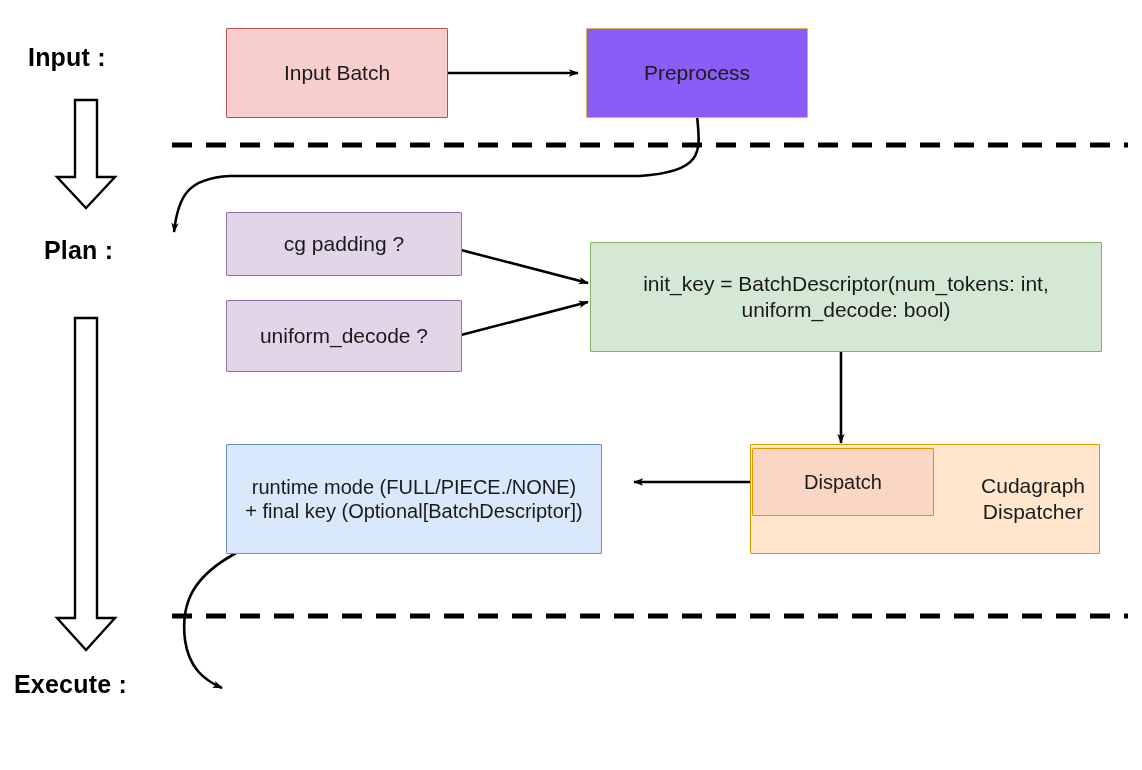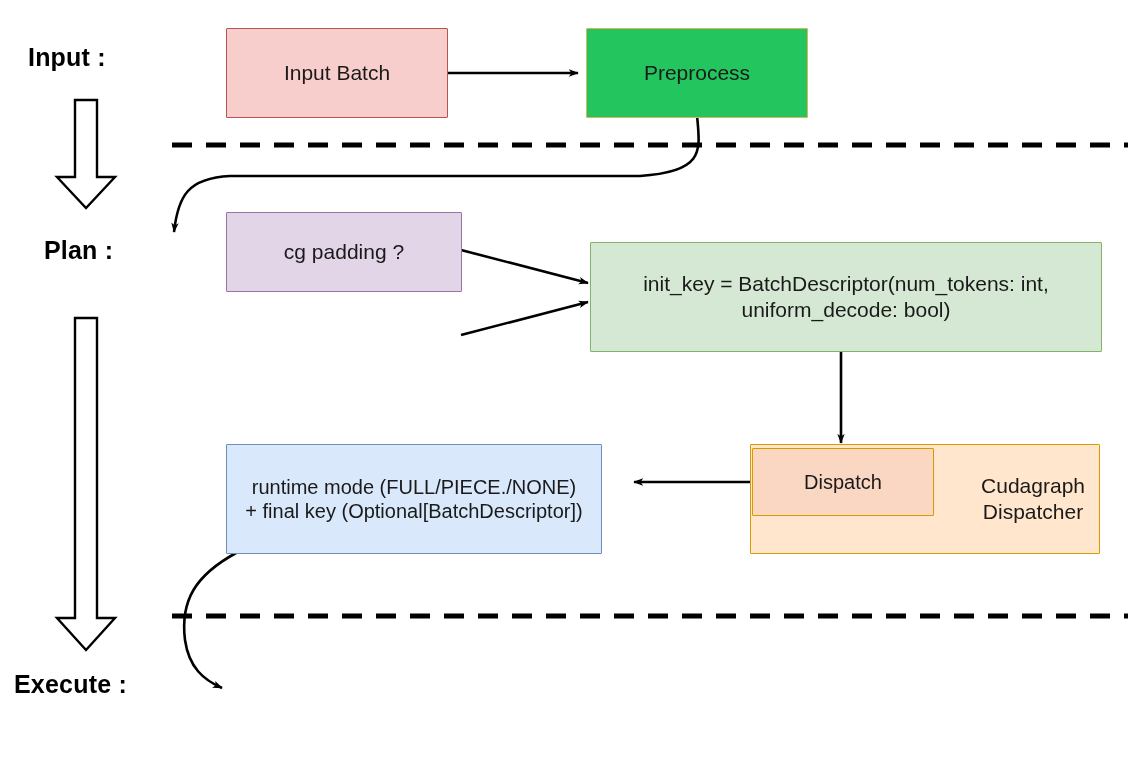--- a/index.html
+++ b/index.html
@@ -31,21 +31,21 @@
     text-align:center;
     border-radius:1px;
     border:1.6px solid #000;
     font-size:21px;
     line-height:1.22;
     color:#1a1a1a;
     padding:2px 8px;
     white-space:pre-line;
   }
   .node.pink   {background:#f8cecc;border-color:#b85450;}
-  .node.yellow {background:#22c55e;border-color:#d6b656;}
+  .node.yellow {background:#8b5cf6;border-color:#d6b656;}
   .node.purple {background:#e1d5e7;border-color:#9673a6;}
   .node.green  {background:#d5e8d4;border-color:#82b366;}
   .node.blue   {background:#dae8fc;border-color:#6c8ebf;}
   .node.orange-outer{background:#ffe6cc;border-color:#d79b00;}
   .node.orange-inner{background:#fad7c3;border-color:#d79b00;}
 
   .node.code{
     font-family:"Liberation Mono","DejaVu Sans Mono",monospace;
     font-size:21px;
     line-height:1.35;
@@ -92,22 +92,23 @@
   </svg>
 
   <div class="phase-label" style="left:28px;top:43px;">Input :</div>
   <div class="phase-label" style="left:44px;top:236px;">Plan :</div>
   <div class="phase-label" style="left:14px;top:670px;text-align:right;">Execute :</div>
 
   <div class="node pink" style="left:226px;top:28px;width:222px;height:90px;">Input Batch</div>
 
   <div class="node yellow" style="left:586px;top:28px;width:222px;height:90px;">Preprocess</div>
 
-  <div class="node purple" style="left:226px;top:212px;width:236px;height:80px;">cg padding ?</div>
+  <div class="node purple" style="left:226px;top:212px;width:236px;height:64px;">cg padding ?</div>
 
+  <div class="node purple" style="left:226px;top:300px;width:236px;height:72px;">uniform_decode ?</div>
 
   <div class="node green" style="left:590px;top:242px;width:512px;height:110px;">init_key = BatchDescriptor(num_tokens: int,
 uniform_decode: bool)</div>
 
   <div class="node orange-outer" style="left:750px;top:444px;width:350px;height:110px;
        justify-content:flex-end;padding-right:14px;">Cudagraph
 Dispatcher</div>
 
   <div class="node orange-inner" style="left:752px;top:448px;width:182px;height:68px;font-size:20px;">Dispatch</div>
 

